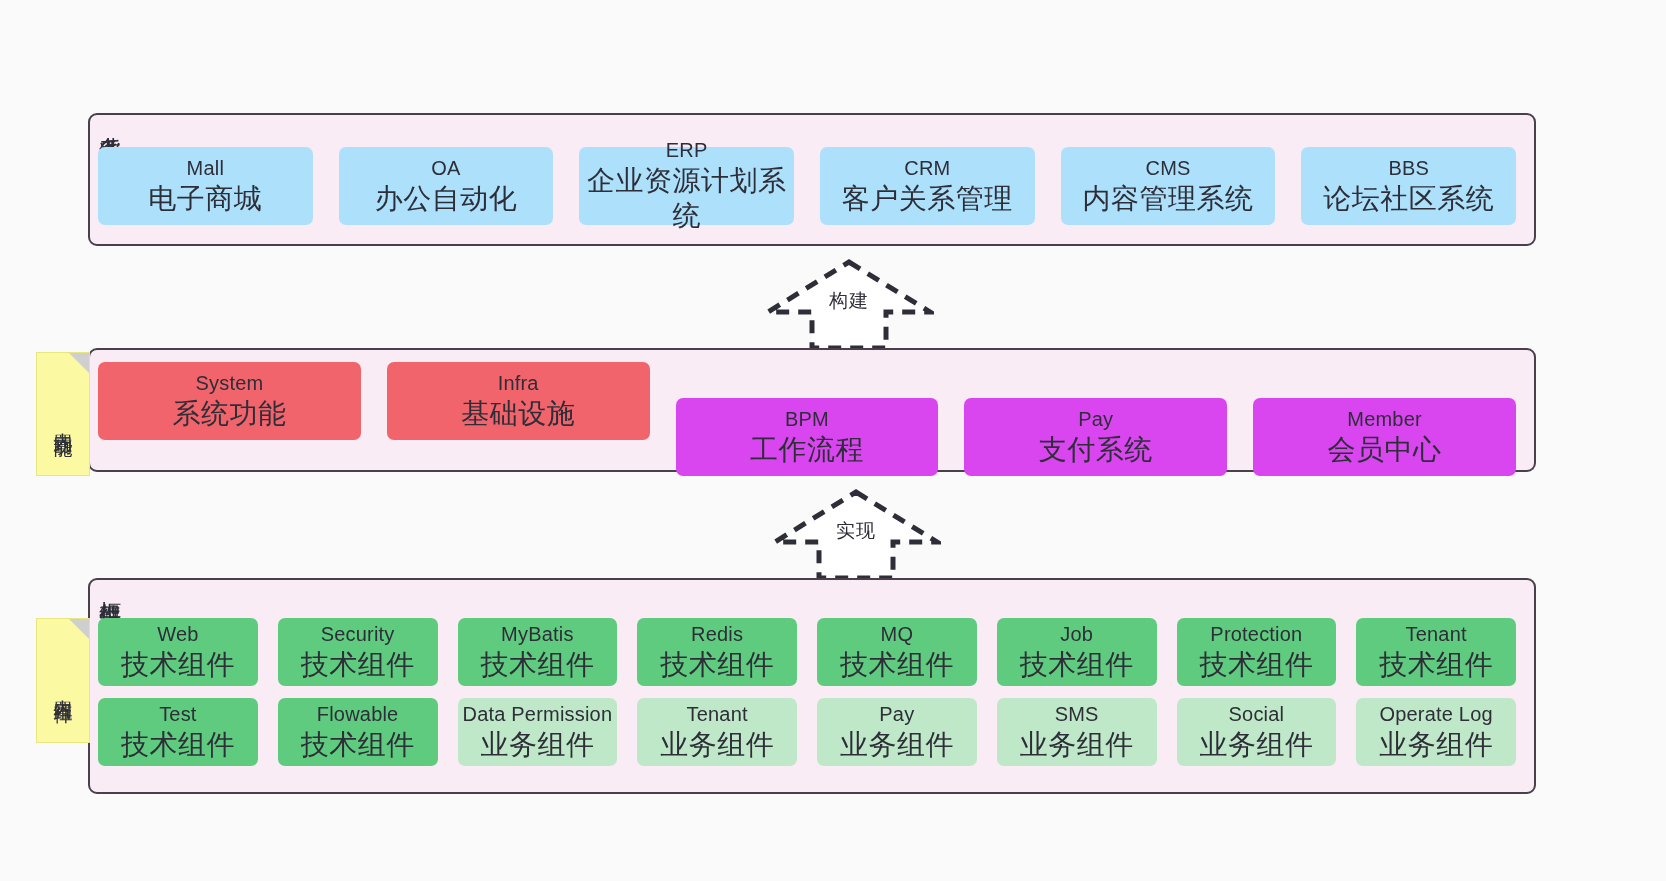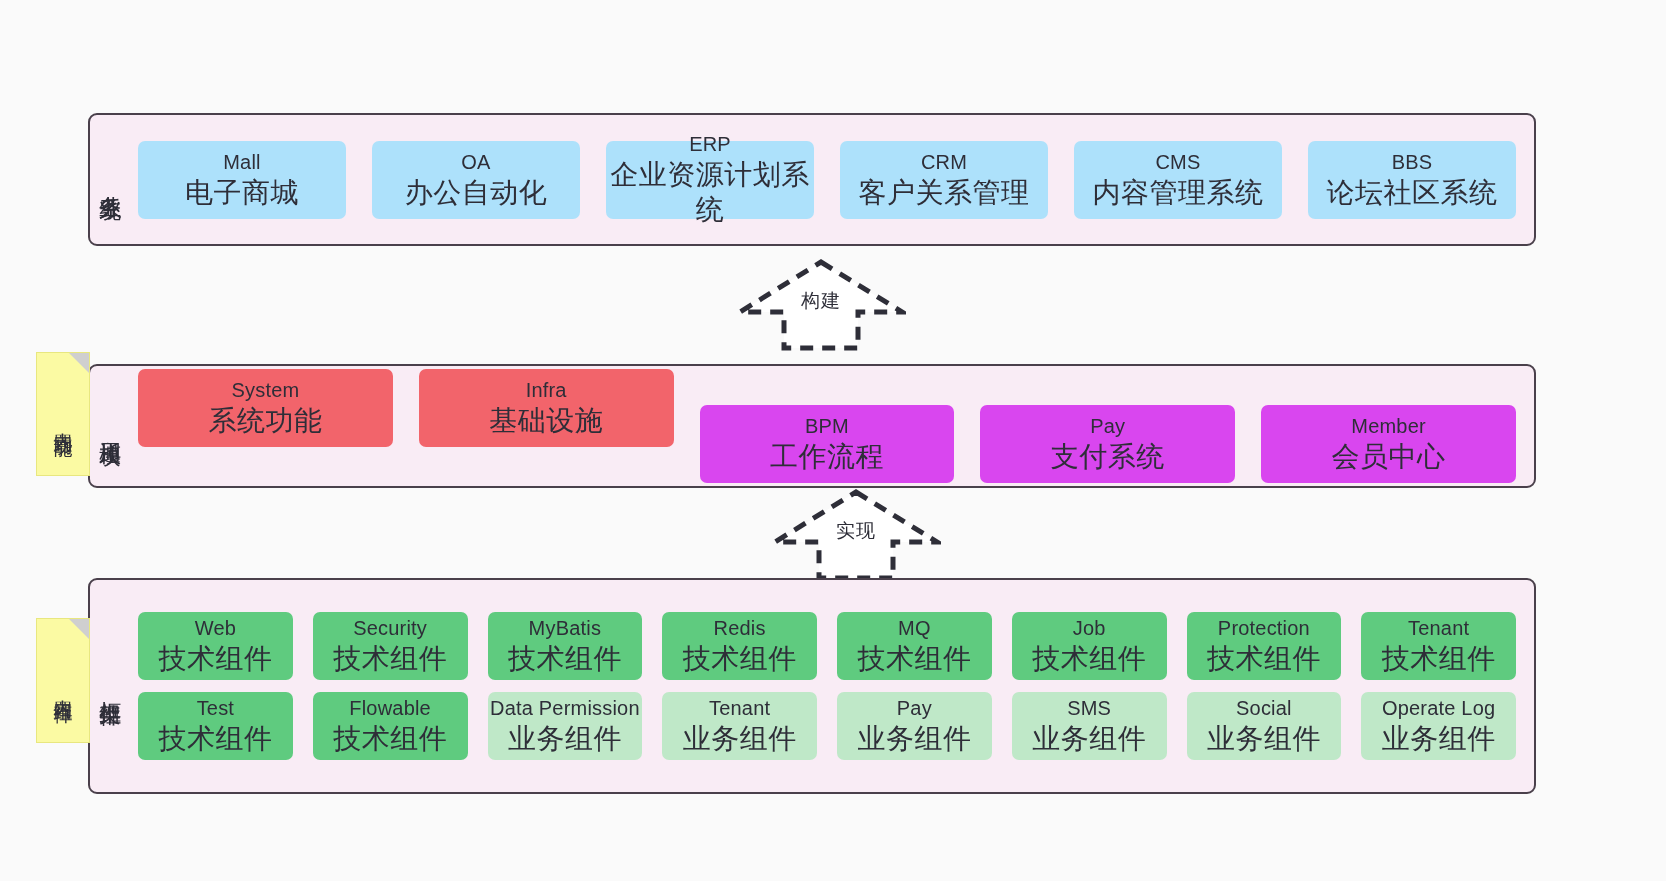--- a/index.html
+++ b/index.html
@@ -26,20 +26,21 @@
   }
 
   
   .layer {
     position: absolute;
     box-sizing: border-box;
     background: #f9ecf5;
     border: 2.5px solid #4a404b;
     border-radius: 9px;
     display: flex;
+    flex-direction: column;
     align-items: stretch;
   }
   .layer-title {
     flex: 0 0 auto;
     width: 40px;
     display: flex;
     align-items: center;
     justify-content: center;
     font-size: 22px;
     line-height: 1.12;
@@ -92,21 +93,21 @@
   }
   #layer-business .layer-body { padding-right: 18px; }
   #layer-business .cell {
     height: 78px;
     background: #ade1fb;
   }
 
   
   #layer-modules {
     left: 88px;
-    top: 364px;
+    top: 348px;
     width: 1448px;
     height: 124px;
   }
   #layer-modules .layer-body { padding-right: 18px; }
   #layer-modules .cell {
     height: 78px;
   }
   .cell.red   { background: #f2646b; }
   .cell.pink  { background: #d946ef; margin-top: 36px; }
 
@@ -170,21 +171,21 @@
     position: absolute;
     left: 0;
     width: 170px;
     top: 30px;
     text-align: center;
     font-size: 19px;
     color: #2e2e38;
     letter-spacing: 1px;
     user-select: none;
   }
-  #arrow-build  { left: 736px; top: 258px; font-family: Liberation Mono, monospace; }
+  #arrow-build  { left: 764px; top: 258px; font-family: Liberation Mono, monospace; }
   #arrow-impl   { left: 771px; top: 488px; }
 </style>
 </head>
 <body>
 
 <div id="canvas">
 
   <section class="layer" id="layer-business">
     <div class="layer-title">业务系统</div>
     <div class="layer-body">

